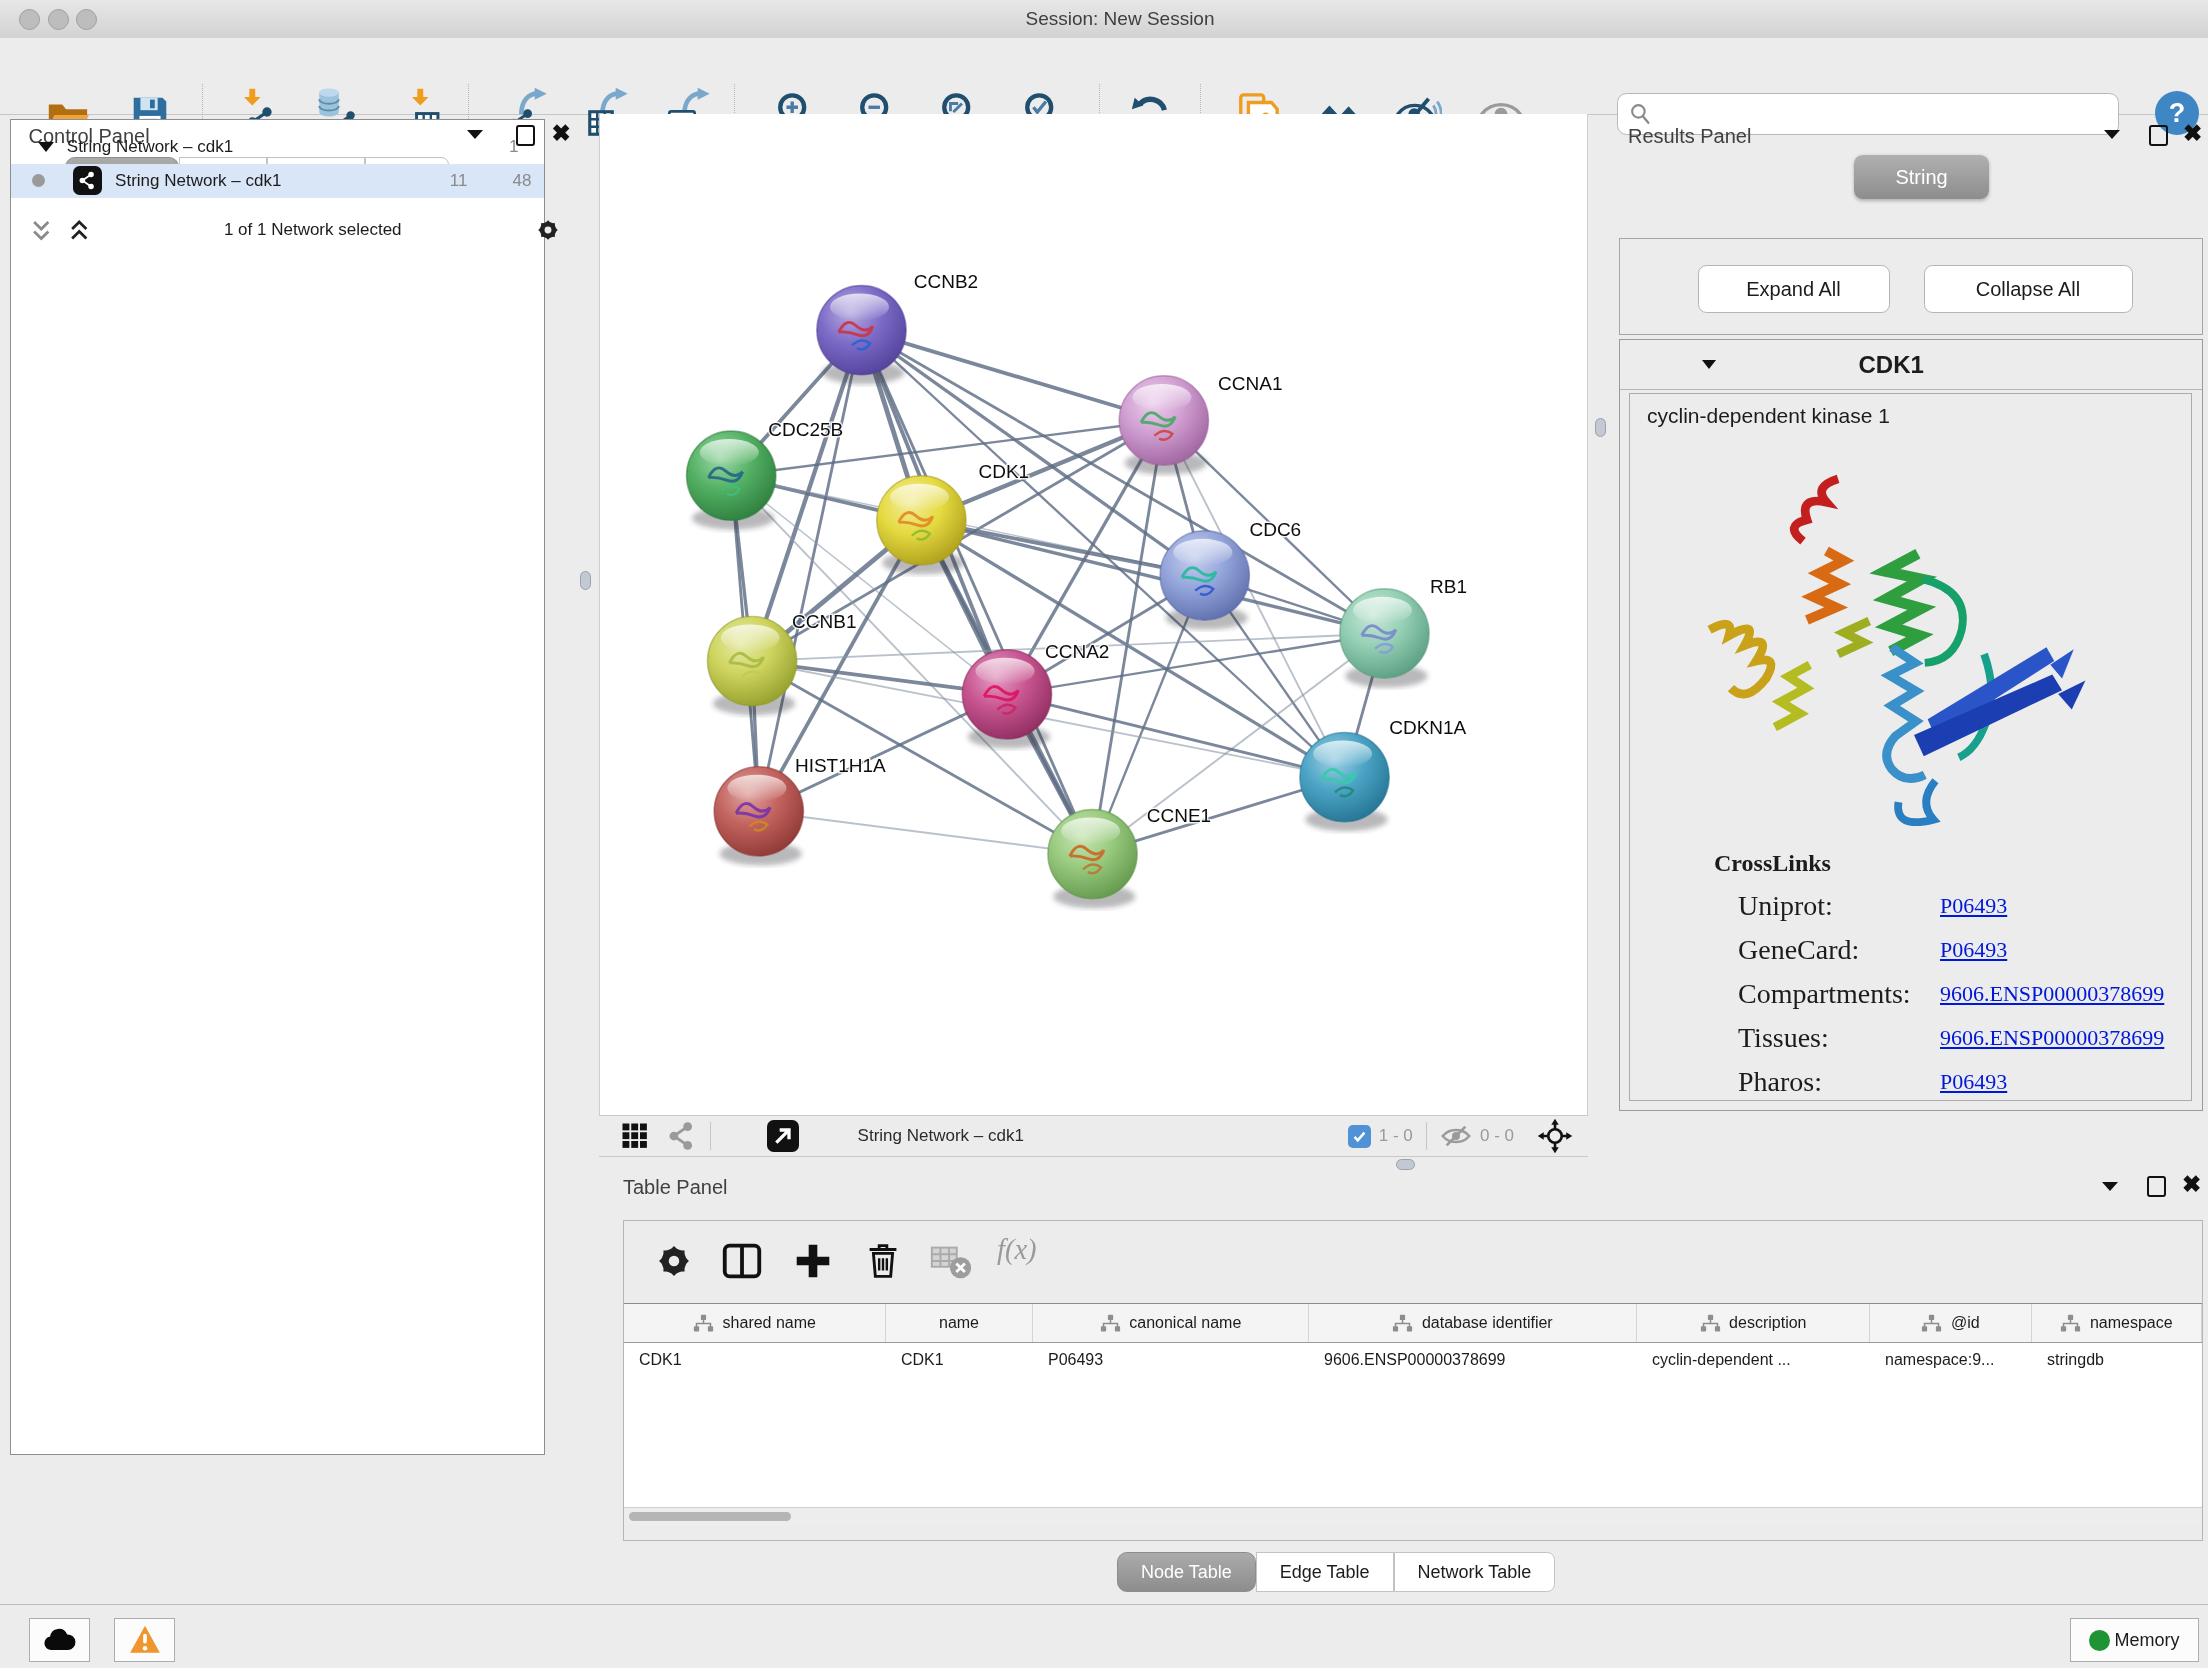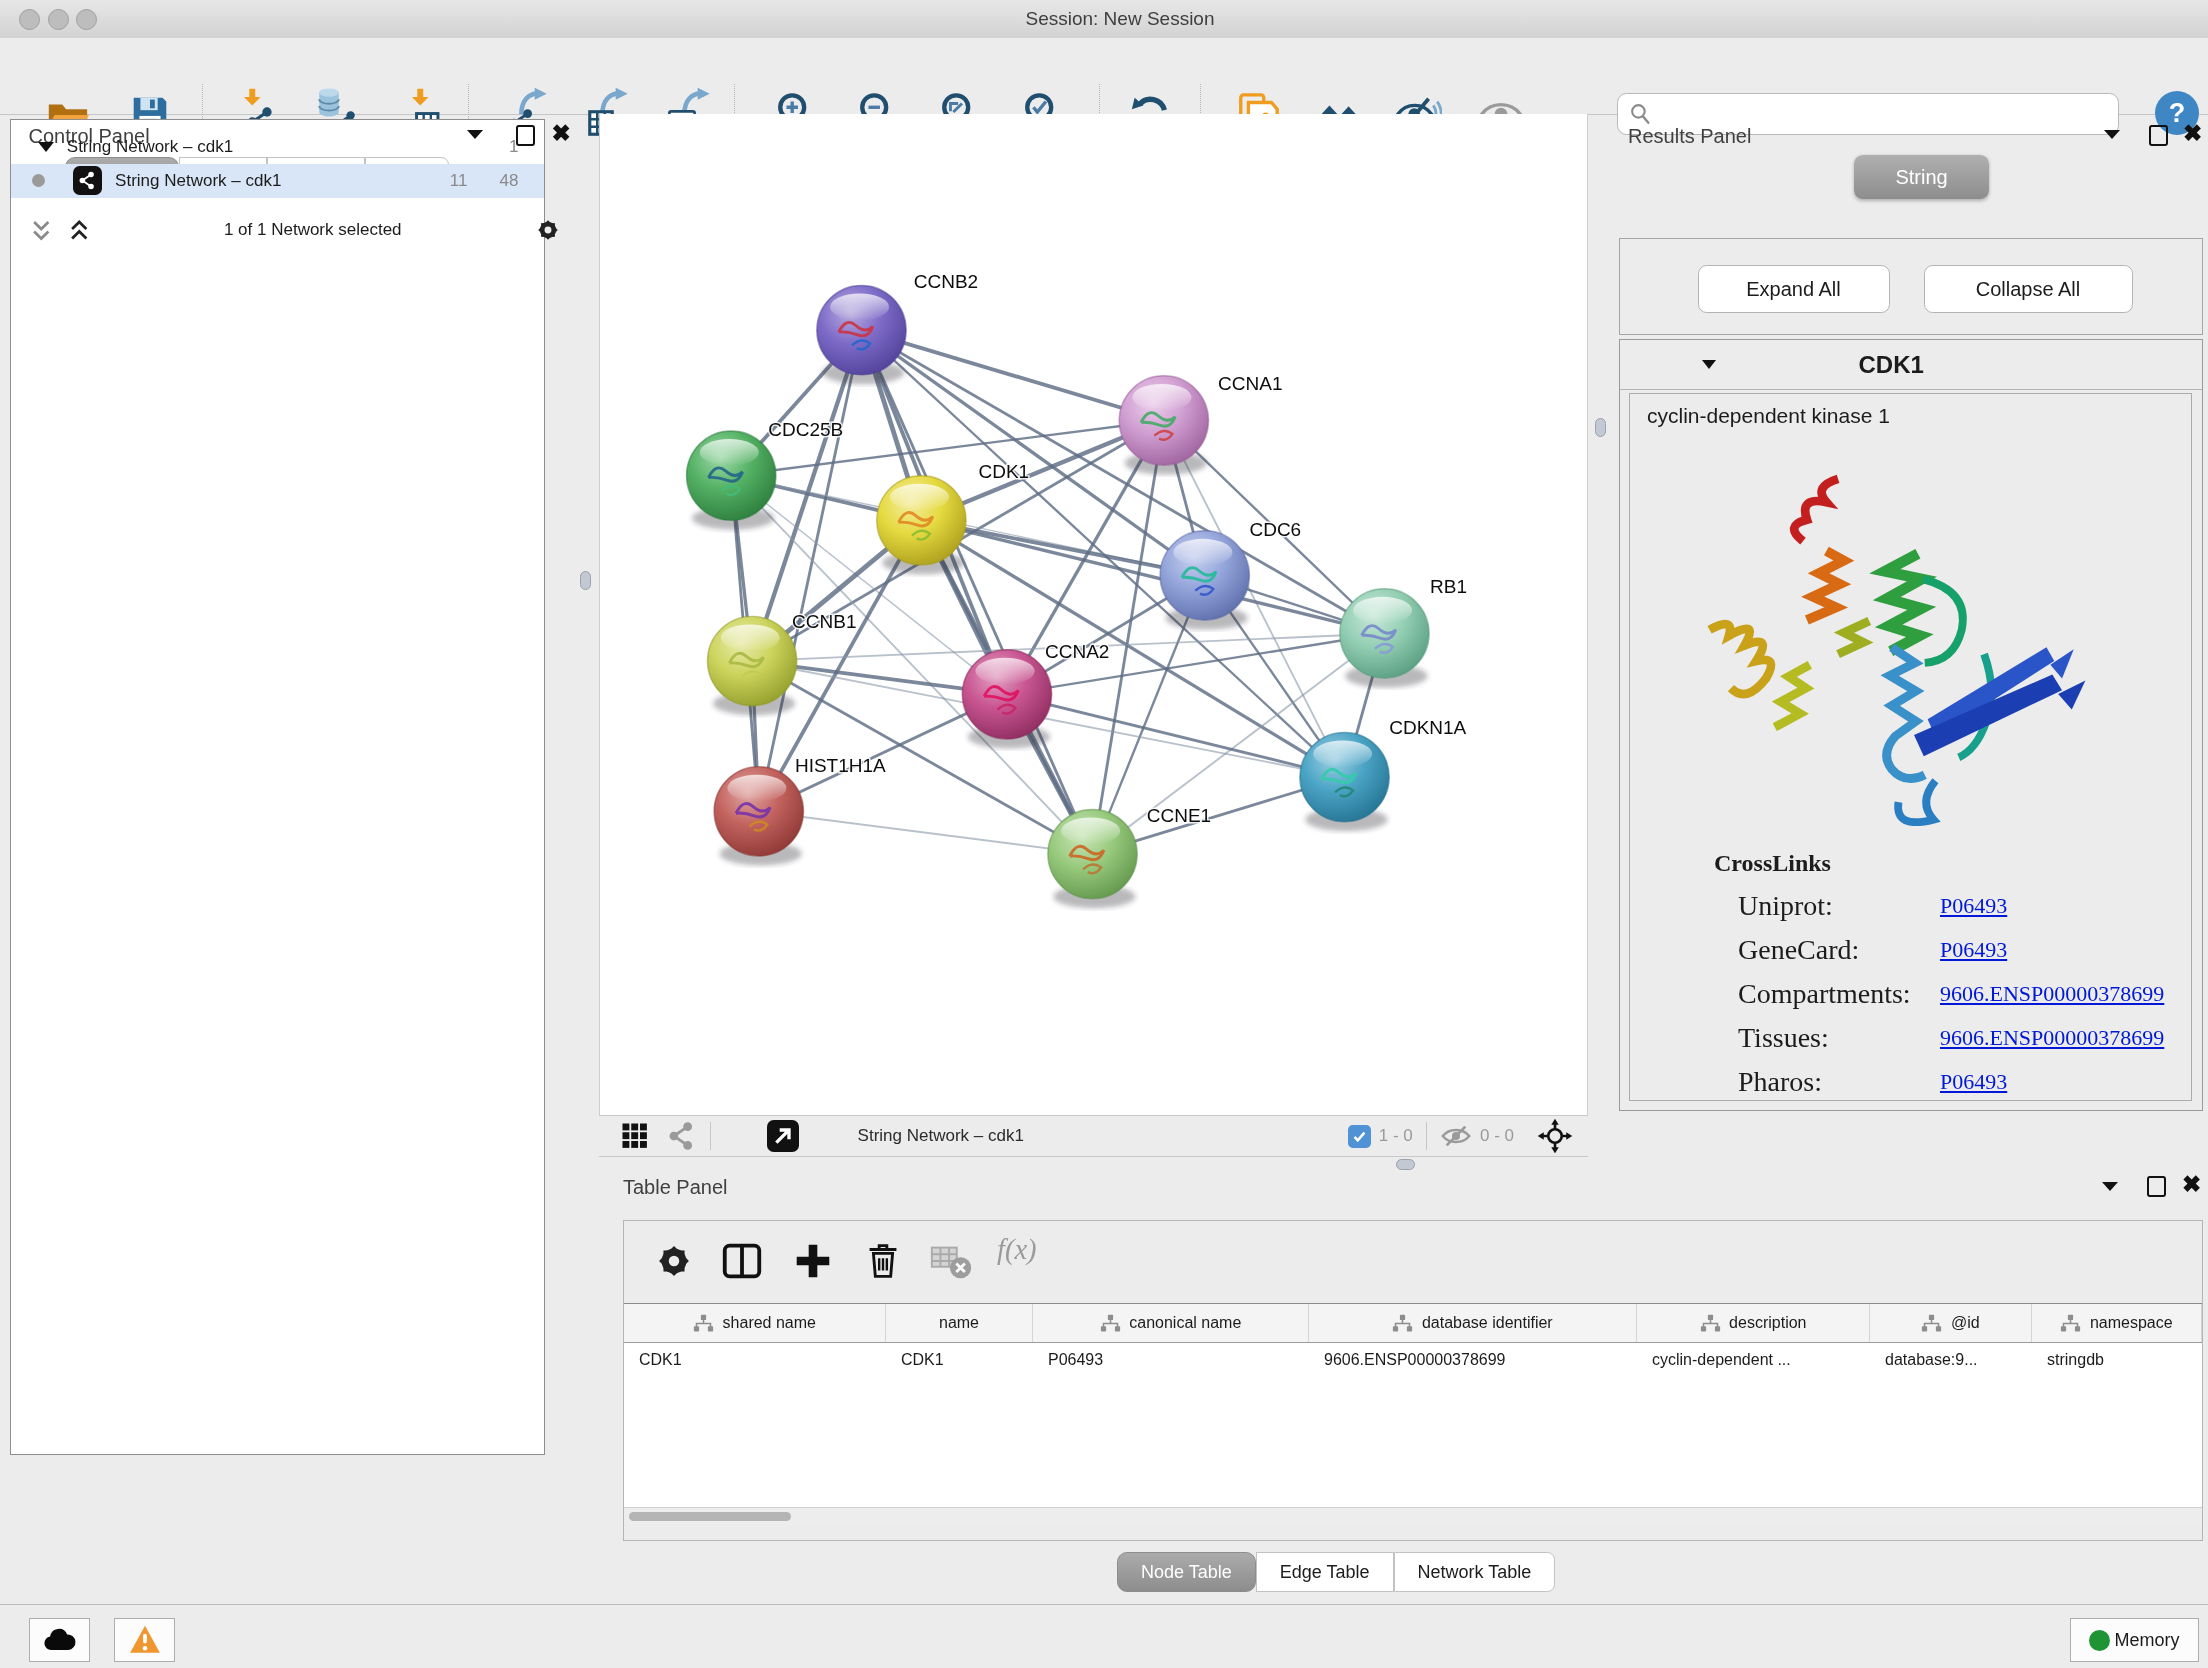--- a/index.html
+++ b/index.html
@@ -420,21 +420,21 @@
     </div>
     <div class="tree-row" id="tree-child">
       <div style="width:13.3px;height:13.3px;border-radius:50%;background:#9a9a9a;margin:0 28.5px 0 21px"></div>
       <div class="share-badge">
         <svg class="icon" width="19" height="19" style="color:#fff" viewBox="0 0 20 20">
             <use href="#sym-share" width="20" height="20"></use>
           </svg>
       </div>
       <span style="margin-left:13.3px">String Network – cdk1</span>
       <span class="cnt" style="position:absolute;right:76px">11</span>
-      <span class="cnt" style="position:absolute;right:25px">48</span>
+      <span class="cnt" style="position:absolute;right:12px">48</span>
     </div>
   </div>
 </div>
 
 <div id="net-canvas" class="abs"><svg width="987" height="1001" viewBox="0 0 1038 1052">
       <defs>
         <linearGradient id="g-gloss" x1="0" y1="0" x2="0" y2="1">
           <stop offset="0" stop-color="#fff" stop-opacity="0.92"></stop>
           <stop offset="1" stop-color="#fff" stop-opacity="0"></stop>
         </linearGradient>
@@ -810,21 +810,21 @@
             </svg>
             <span>namespace</span>
           </div>
         </div>
       <div id="tbl-row">
           <div class="td" style="width: 262px;">CDK1</div>
           <div class="td" style="width: 147px;">CDK1</div>
           <div class="td" style="width: 276px;">P06493</div>
           <div class="td" style="width: 328px;">9606.ENSP00000378699</div>
           <div class="td" style="width: 233px;">cyclin-dependent ...</div>
-          <div class="td" style="width: 162px;">database:9...</div>
+          <div class="td" style="width: 162px;">namespace:9...</div>
           <div class="td" style="width: 170px;">stringdb</div>
         </div>
       <div id="tbl-hscroll">
         <div id="tbl-thumb"></div>
       </div>
     </div>
   </div>
 
   <div id="tp-tabs" class="abs">
       <div class="tab sel">Node Table</div>

